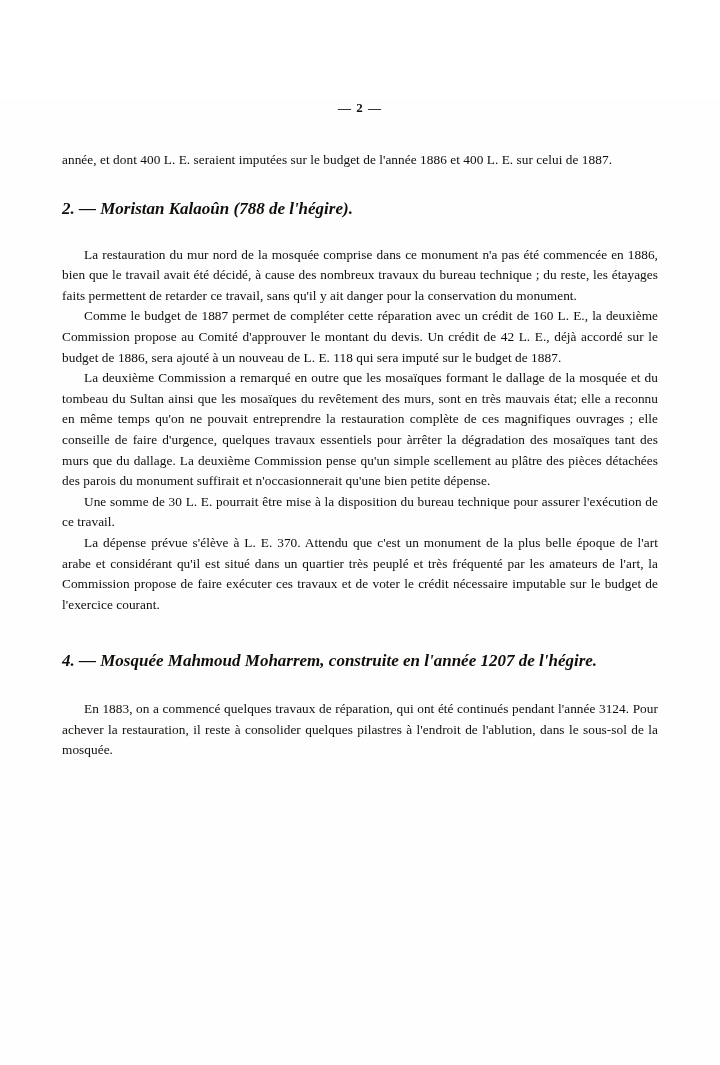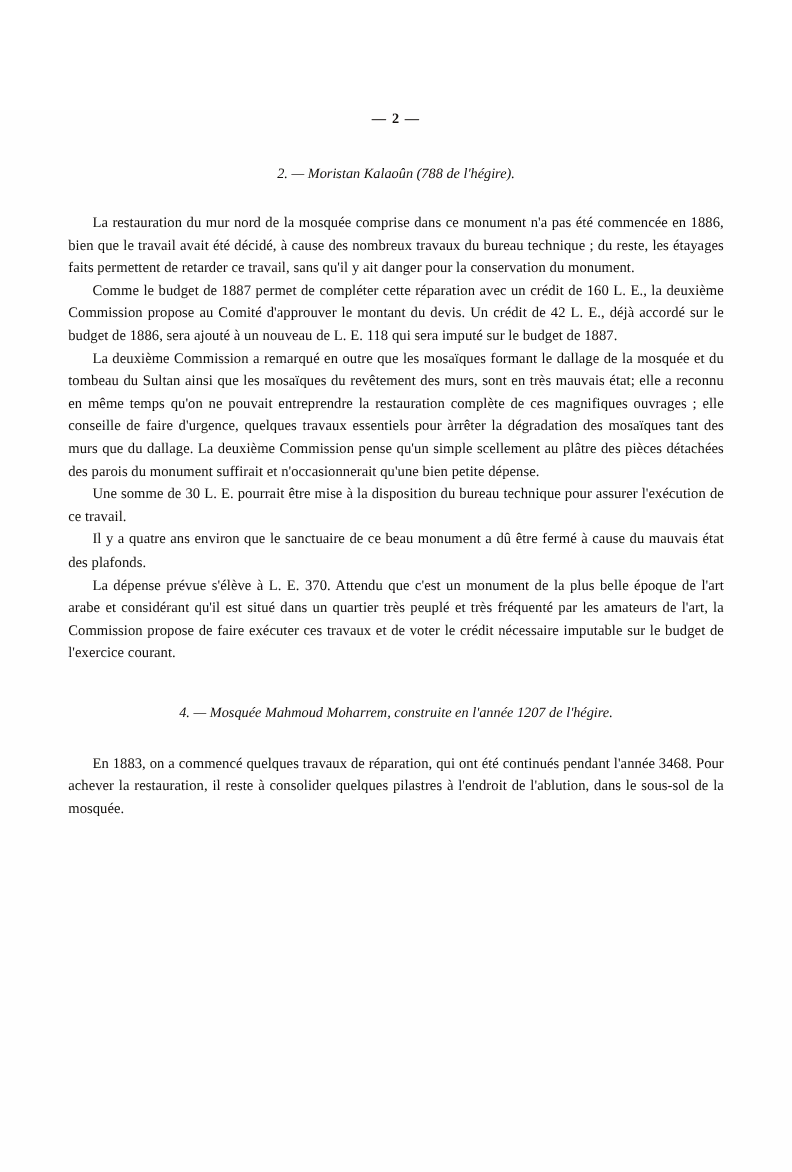--- a/index.html
+++ b/index.html
@@ -42,53 +42,53 @@
     text-align: justify;
     text-justify: inter-word;
     color: #100d0a;
     letter-spacing: 0.05px;
   }
   p.indent {
     text-indent: 22px;
     font-family: Liberation Serif, serif;
   }
   .section-heading {
-    text-align: center;
-    font-size: 13px;
+    text-align: left;
+    font-size: 17px;
     font-style: italic;
-    font-weight: normal;
+    font-weight: bold;
     margin: 0;
     color: #100d0a;
   }
   .heading-2 { margin-top: 28px; margin-bottom: 26px; }
   .heading-3 { margin-top: 36px; margin-bottom: 28px; }
   .heading-4 { margin-top: 36px; margin-bottom: 28px; }
 </style>
 </head>
 <body>
 
 <div class="page">
 
   <div class="page-number">— 2 —</div>
 
   <div class="body-block">
 
+    <p class="para">année, et dont 400 L. E. seraient imputées sur le budget de l'année 1886 et 400 L. E. sur celui de 1887.</p>
 
     <div>
       <p class="section-heading heading-2">2. — Moristan Kalaoûn (788 de l'hégire).</p>
       <p class="para indent">La restauration du mur nord de la mosquée comprise dans ce monument n'a pas été commencée en 1886, bien que le travail avait été décidé, à cause des nombreux travaux du bureau technique ; du reste, les étayages faits permettent de retarder ce travail, sans qu'il y ait danger pour la conservation du monument.</p>
       <p class="para indent">Comme le budget de 1887 permet de compléter cette réparation avec un crédit de 160 L. E., la deuxième Commission propose au Comité d'approuver le montant du devis. Un crédit de 42 L. E., déjà accordé sur le budget de 1886, sera ajouté à un nouveau de L. E. 118 qui sera imputé sur le budget de 1887.</p>
       <p class="para indent">La deuxième Commission a remarqué en outre que les mosaïques formant le dallage de la mosquée et du tombeau du Sultan ainsi que les mosaïques du revêtement des murs, sont en très mauvais état; elle a reconnu en même temps qu'on ne pouvait entreprendre la restauration complète de ces magnifiques ouvrages ; elle conseille de faire d'urgence, quelques travaux essentiels pour àrrêter la dégradation des mosaïques tant des murs que du dallage. La deuxième Commission pense qu'un simple scellement au plâtre des pièces détachées des parois du monument suffirait et n'occasionnerait qu'une bien petite dépense.</p>
       <p class="para indent">Une somme de 30 L. E. pourrait être mise à la disposition du bureau technique pour assurer l'exécution de ce travail.</p>
     </div>
 
     <div>
-      <p class="para indent">Il y a quatre ans environ que le sanctuaire de ce beau monument a dû être fermé à cause du mauvais état des plafonds.</p>
       <p class="para indent">La dépense prévue s'élève à L. E. 370. Attendu que c'est un monument de la plus belle époque de l'art arabe et considérant qu'il est situé dans un quartier très peuplé et très fréquenté par les amateurs de l'art, la Commission propose de faire exécuter ces travaux et de voter le crédit nécessaire imputable sur le budget de l'exercice courant.</p>
     </div>
 
     <div>
       <p class="section-heading heading-4">4. — Mosquée Mahmoud Moharrem, construite en l'année 1207 de l'hégire.</p>
-      <p class="para indent">En 1883, on a commencé quelques travaux de réparation, qui ont été continués pendant l'année 3468. Pour achever la restauration, il reste à consolider quelques pilastres à l'endroit de l'ablution, dans le sous-sol de la mosquée.</p>
+      <p class="para indent">En 1883, on a commencé quelques travaux de réparation, qui ont été continués pendant l'année 3124. Pour achever la restauration, il reste à consolider quelques pilastres à l'endroit de l'ablution, dans le sous-sol de la mosquée.</p>
     </div>
 
   </div>
 </div>
 
 </body></html>

